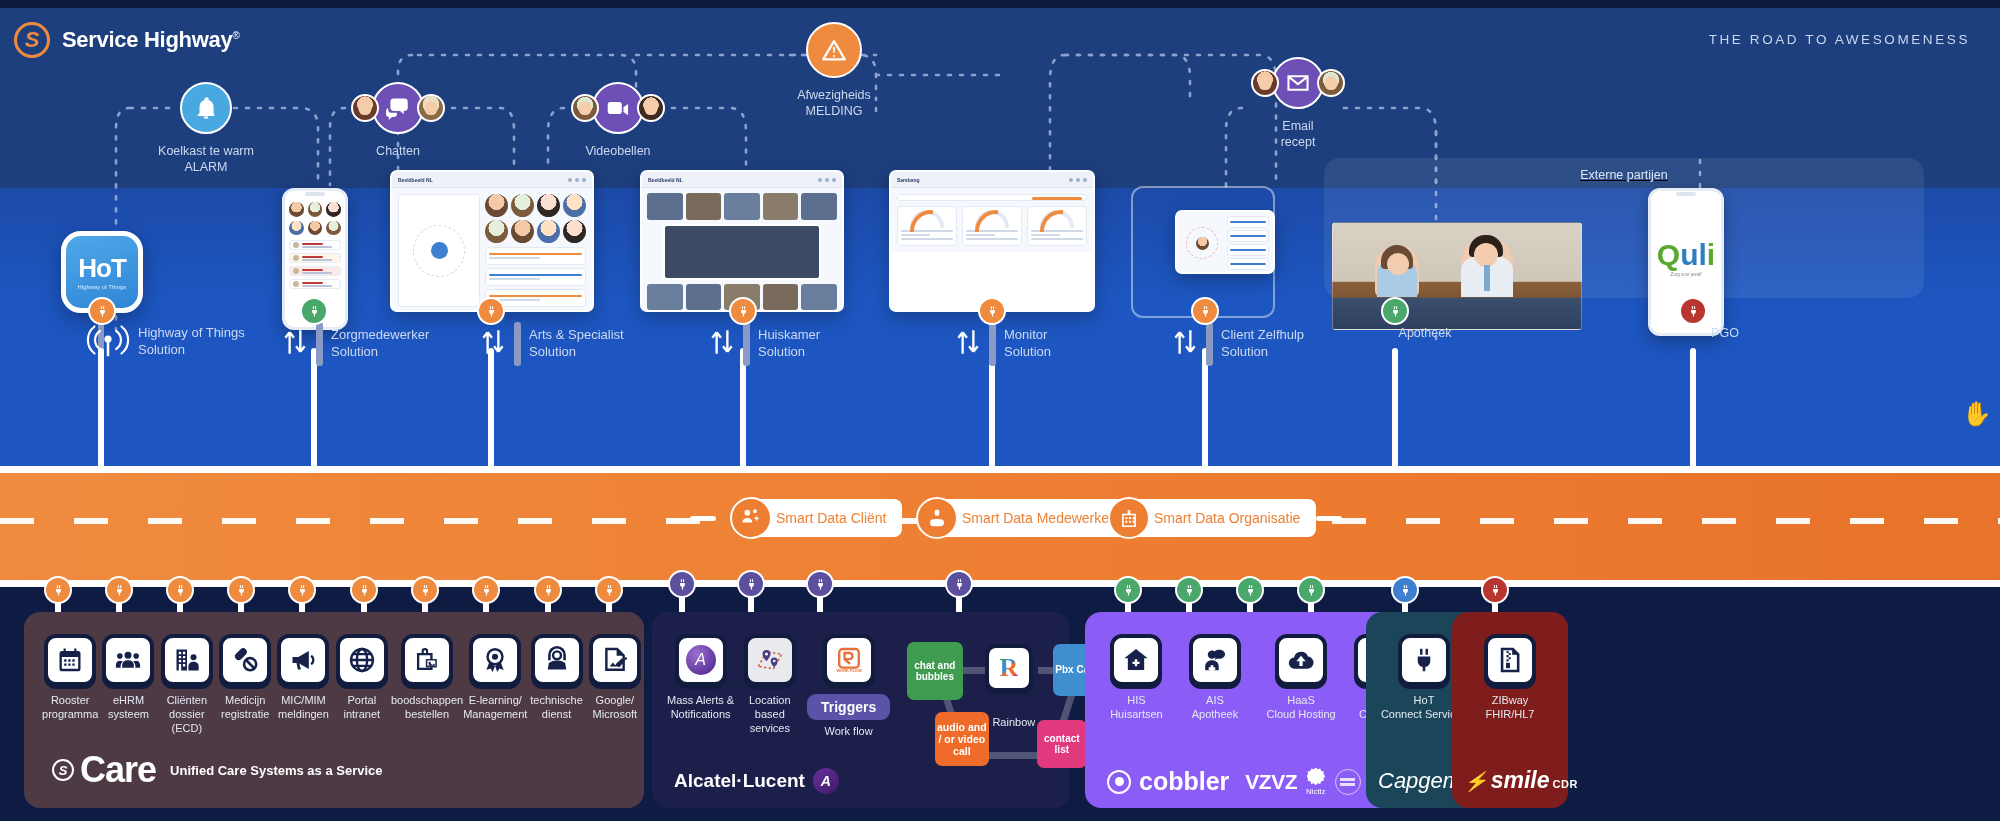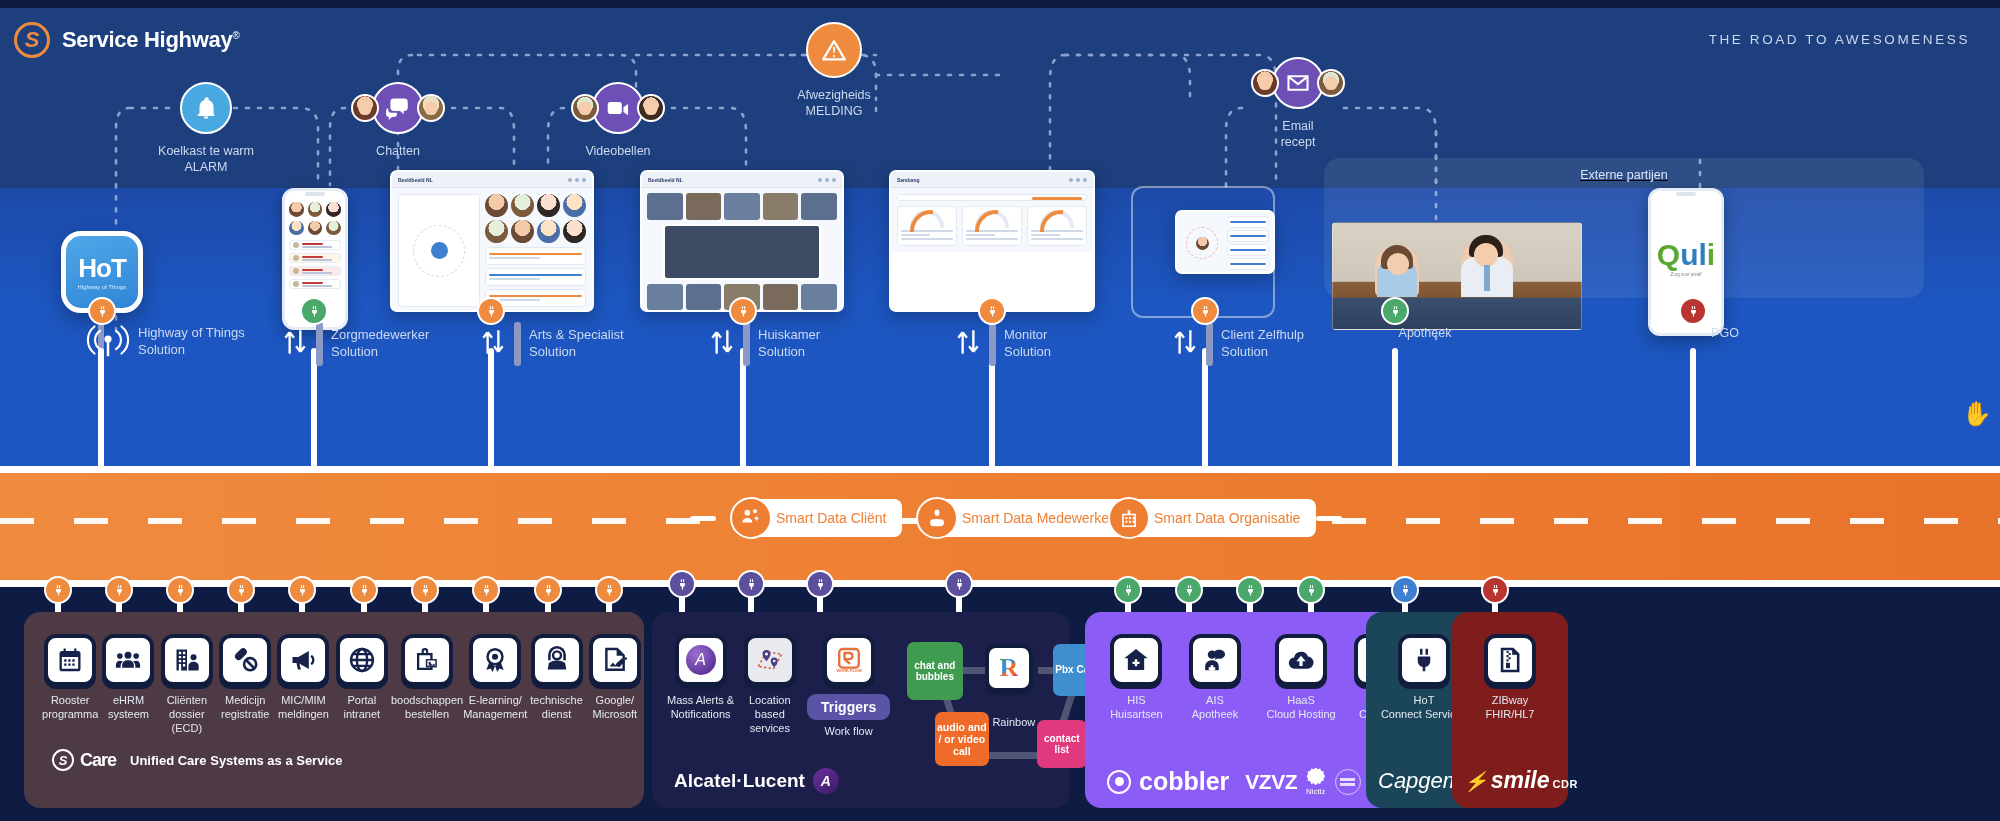--- a/index.html
+++ b/index.html
@@ -262,21 +262,21 @@
   }
   .tile-box svg { width: 28px; height: 28px; fill:#17224a; }
   .tile-label { margin-top: 8px; color:#e4e9f2; font-size: 11px; text-align:center; line-height:1.25; }
 
   .brand-row { display:flex; align-items:center; gap: 14px; }
   .brand-scare { display:flex; align-items:center; gap:6px; color:#fff; }
   .brand-scare .ring {
     width:22px;height:22px;border-radius:50%;border:2px solid #fff;
     display:flex;align-items:center;justify-content:center;font-size:13px;font-weight:bold;font-style:italic;
   }
-  .brand-scare .word { font-size:18px; font-weight:bold; letter-spacing:-1px;}
+  .brand-scare .word { font-size:36px; font-weight:bold; letter-spacing:-1px;}
   .brand-tag { color:#fff; font-size:13px; font-weight:bold; }
 
   .brand-alu { display:flex; align-items:center; gap:8px; color:#fff; font-size:19px; font-weight:600; }
   .alu-mark { width:26px;height:26px;border-radius:50%; background:linear-gradient(140deg,#6b2fa0,#3a1b63); display:flex;align-items:center;justify-content:center; color:#fff; font-style:italic; font-size:14px;}
 
   .brand-cobbler { display:flex; align-items:center; gap:8px; color:#fff; font-size:25px; font-weight:600;}
   .cob-mark { width:24px;height:24px;border-radius:50%; border:2px solid #fff; display:flex;align-items:center;justify-content:center;}
   .cob-mark i { width:9px;height:9px;border-radius:50%; background:#fff; display:block;}
 
   .brand-capg { color:#fff; font-size:22px; font-style:italic; display:flex;align-items:center;gap:5px;}

